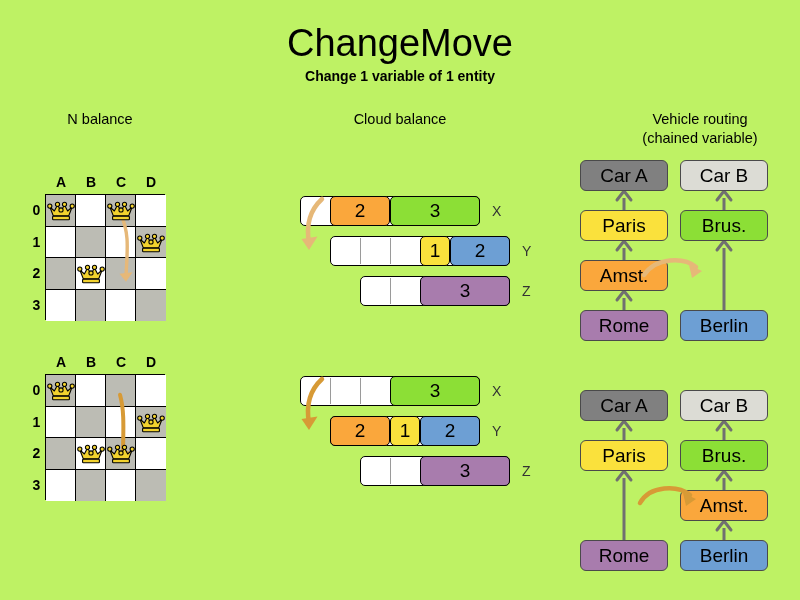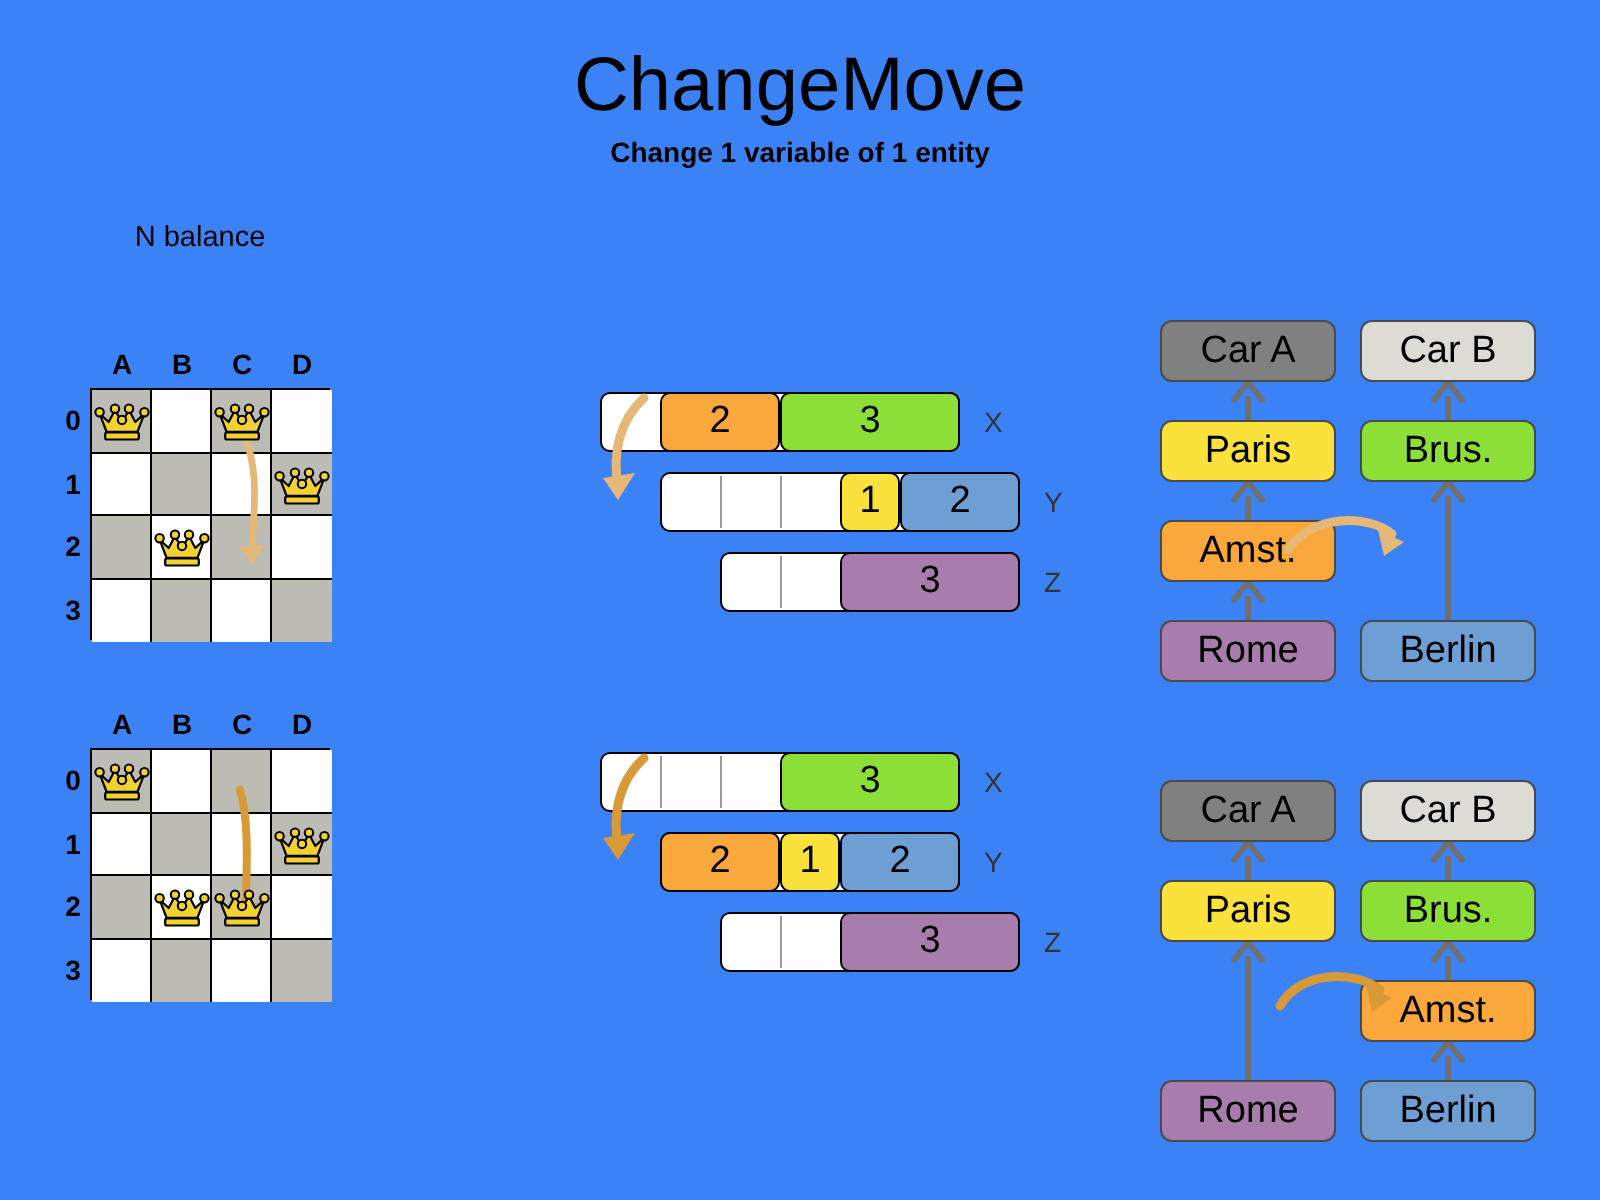--- a/index.html
+++ b/index.html
@@ -4,21 +4,21 @@
 <style>
   html, body {
     margin: 0;
     padding: 0;
     background: #ffffff;
   }
   #page {
     position: relative;
     width: 800px;
     height: 600px;
-    background: #3b82f6;
+    background: #bef264;
     font-family: "Liberation Sans", sans-serif;
     color: #000000;
     overflow: hidden;
   }
 
   
   .main-title {
     position: absolute;
     left: 0; top: 22px;
     width: 800px;
@@ -163,20 +163,25 @@
 </style>
 </head>
 <body>
 
 <div id="page">
 
   <div class="main-title">ChangeMove</div>
   <div class="sub-title">Change 1 variable of 1 entity</div>
 
   <div class="col-head c1">N balance</div>
+  <div class="col-head c2">Cloud balance</div>
+  <div class="col-head c3">
+    <div>Vehicle routing</div>
+    <div>(chained variable)</div>
+  </div>
 
   <div class="board-wrap top">
     <div class="board" id="board-top">
         <div class="cell dark gl-r gl-b" style="left: 0px; top: 0px;"></div>
         <div class="cell light gl-r gl-b" style="left: 30px; top: 0px;"></div>
         <div class="cell dark gl-r gl-b" style="left: 60px; top: 0px;"></div>
         <div class="cell light gl-b" style="left: 90px; top: 0px;"></div>
         <div class="cell light gl-r gl-b" style="left: 0px; top: 31.5px;"></div>
         <div class="cell dark gl-r gl-b" style="left: 30px; top: 31.5px;"></div>
         <div class="cell light gl-r gl-b" style="left: 60px; top: 31.5px;"></div>

